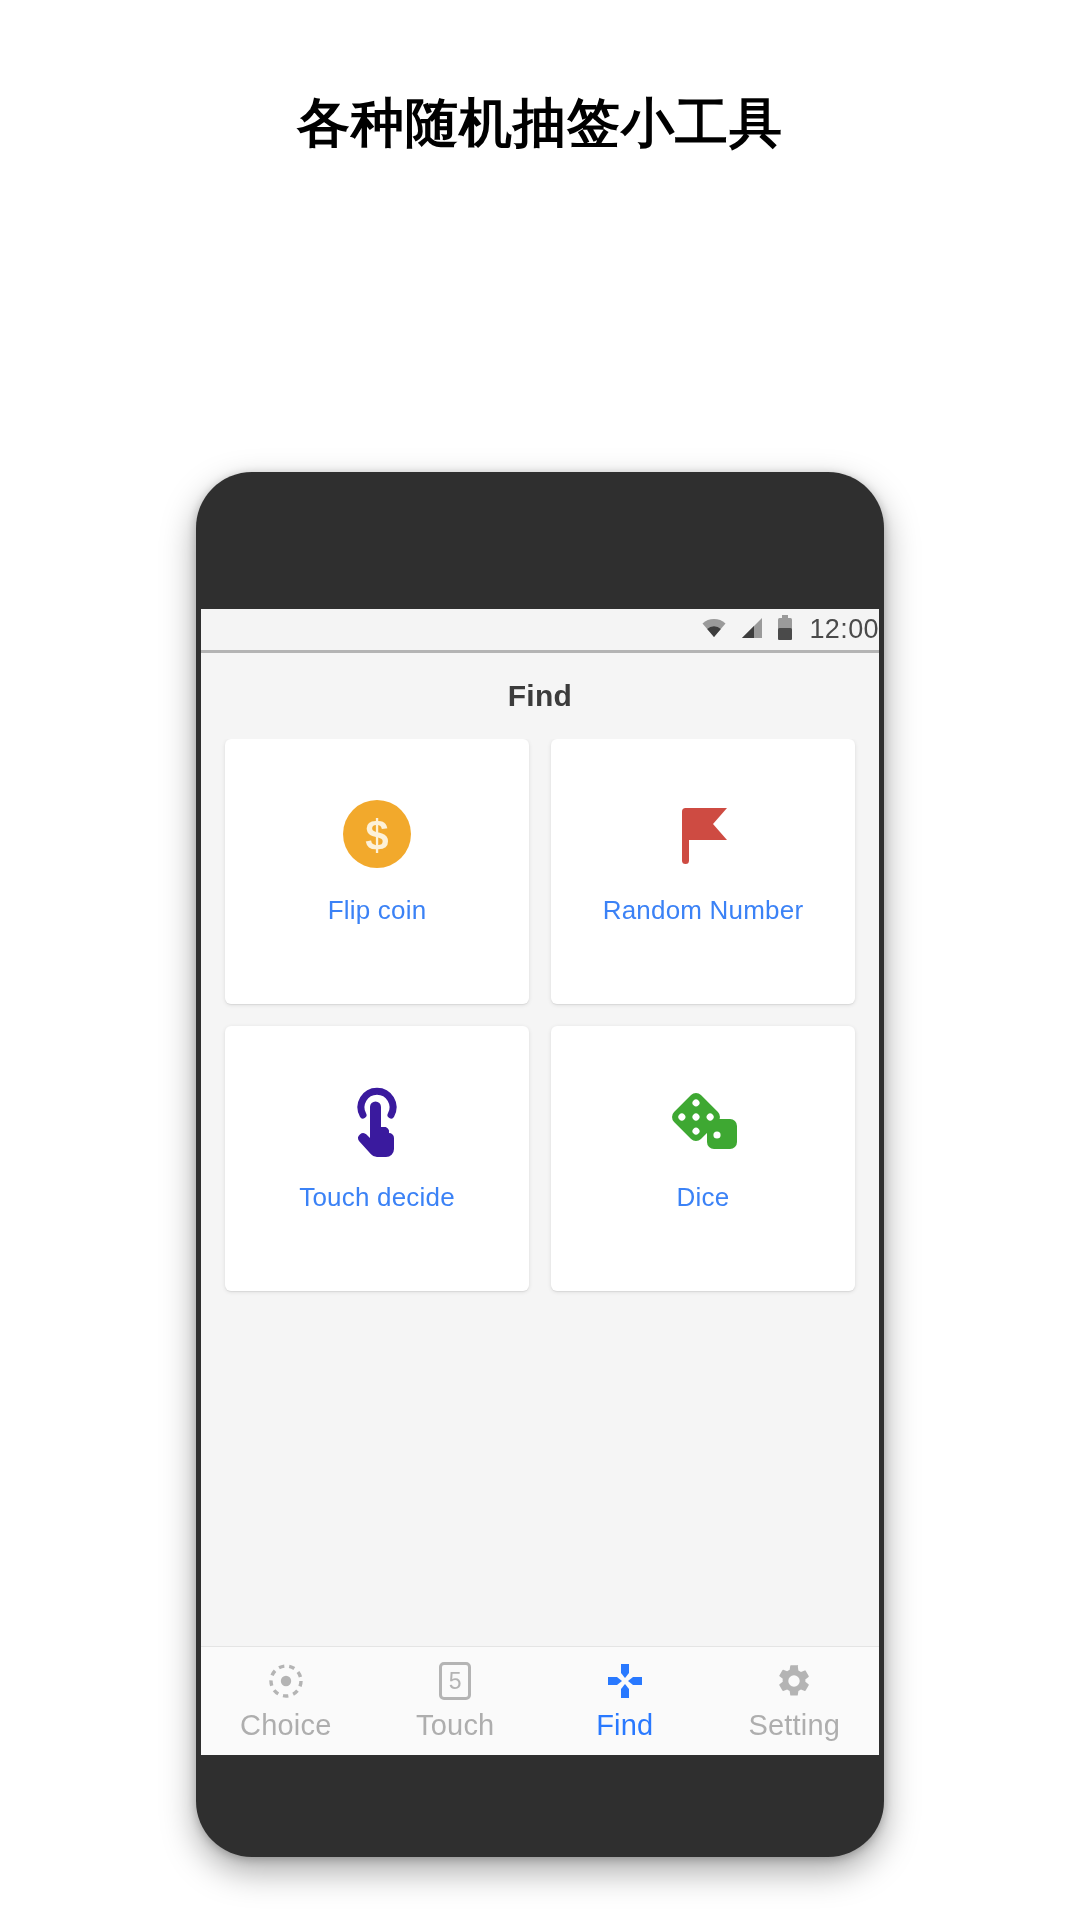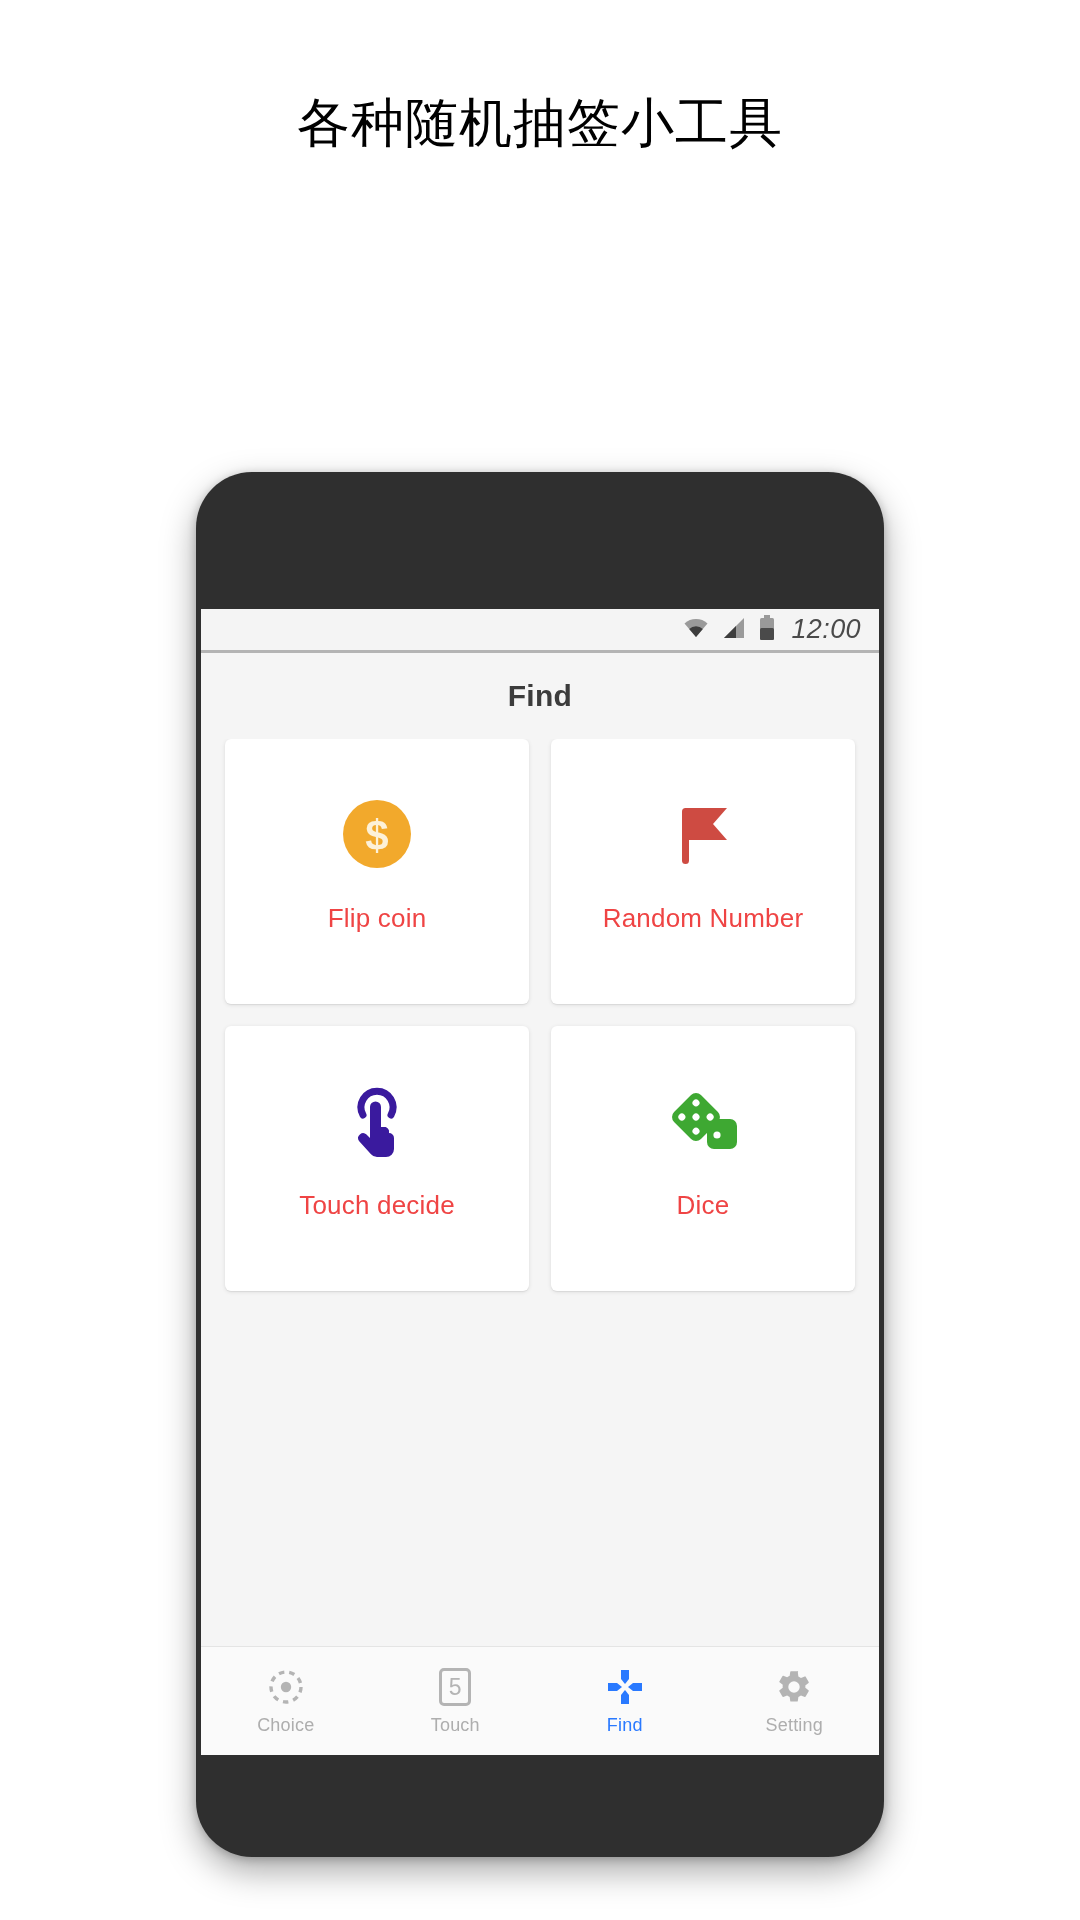--- a/index.html
+++ b/index.html
@@ -17,21 +17,21 @@
 
   
   .promo {
     width: 1080px;
     padding-top: 92px;
     text-align: center;
     box-sizing: border-box;
   }
   .promo-title {
     font-size: 53px;
-    font-weight: normal;
+    font-weight: bold;
     color: #000000;
     line-height: 1.18;
     letter-spacing: 1px;
     margin: 0 0 22px 0;
   }
   .promo-sub {
     font-size: 53px;
     font-weight: bold;
     color: #000000;
     line-height: 1.38;
@@ -71,24 +71,22 @@
   }
 
   
   .statusbar {
     height: 44px;
     background: #f4f4f4;
     border-bottom: 3px solid #b4b4b4;
     display: flex;
     align-items: center;
     justify-content: flex-end;
-    padding-right: 18px;
     box-sizing: border-box;
     flex: 0 0 auto;
-    font-style: italic;
   }
   .sb-icons {
     display: flex;
     align-items: center;
     gap: 13px;
   }
   .sb-time {
     font-size: 27px;
     color: #4a4a4a;
     margin-left: 16px;
@@ -136,23 +134,23 @@
     box-sizing: border-box;
   }
   .card-icon {
     width: 86px;
     height: 86px;
     display: flex;
     align-items: center;
     justify-content: center;
   }
   .card-label {
-    margin-top: 26px;
+    margin-top: 18px;
     font-size: 26px;
-    color: #ef4444;
+    color: #3b82f6;
     letter-spacing: 0.2px;
   }
   .card-empty {
     background: transparent;
     box-shadow: none;
   }
 
   
   .bottomnav {
     height: 108px;
@@ -171,21 +169,21 @@
     gap: 7px;
   }
   .nav-icon {
     width: 42px;
     height: 42px;
     display: flex;
     align-items: center;
     justify-content: center;
   }
   .nav-label {
-    font-size: 18px;
+    font-size: 29px;
     color: #aeaeae;
     letter-spacing: 0.2px;
   }
   .nav-item.active .nav-label {
     color: #2979ff;
   }
 
   
   .num-box {
     width: 32px;

